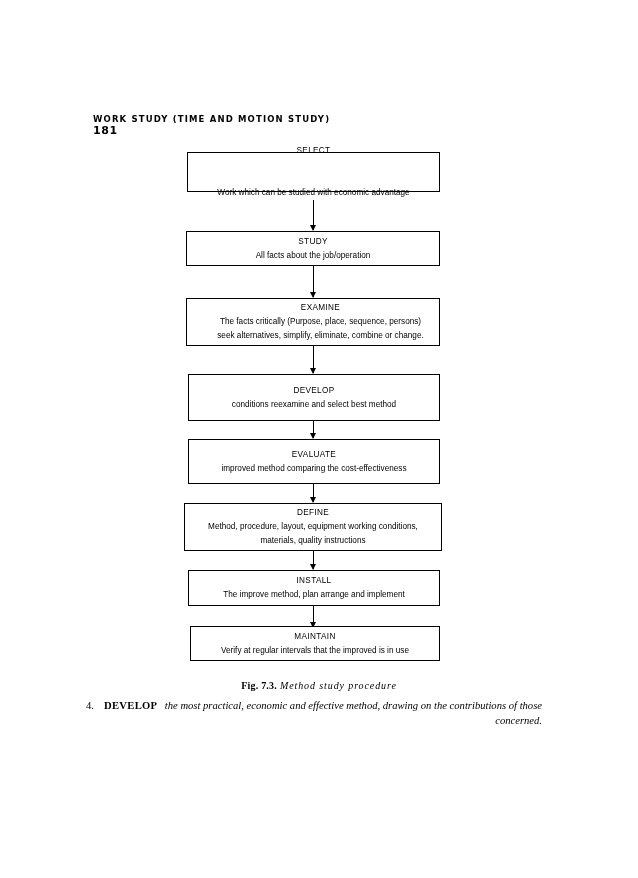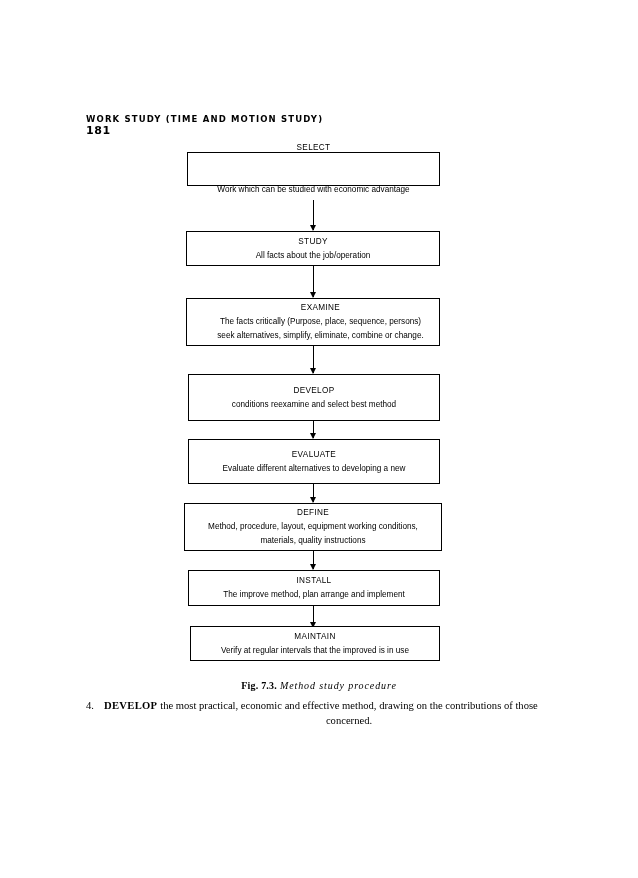--- a/index.html
+++ b/index.html
@@ -32,20 +32,21 @@
     font-size: 8.5px;
     font-weight: bold;
     letter-spacing: 1.15px;
     white-space: nowrap;
   }
   .running-head-page {
     font-family: "DejaVu Sans", sans-serif;
     font-size: 11px;
     font-weight: bold;
     letter-spacing: 0.6px;
+    margin-left: 7px;
   }
 
   
   .flowchart {
     position: absolute;
     left: 0;
     top: 0;
     width: 638px;
     height: 878px;
   }
@@ -128,34 +129,35 @@
   }
   .ni-term {
     position: absolute;
     left: 18px;
     top: 0;
     font-weight: bold;
     letter-spacing: 0.3px;
   }
   .ni-body {
     margin-left: 70px;
-    text-align: center;
+    text-align: right;
+    font-style: italic;
   }
 </style>
 </head>
 <body>
 
 <div class="running-head">
   <span class="running-head-title">WORK STUDY (TIME AND MOTION STUDY)</span>
   <span class="running-head-page">181</span>
 </div>
 
 <div class="flowchart">
 
-  <div class="fc-box" style="left:187px; top:152px; width:253px; height:34px;gap:28px;">
+  <div class="fc-box" style="left:187px; top:152px; width:253px; height:40px;gap:28px;">
     <div class="fc-title">SELECT</div>
     <div class="fc-line">Work which can be studied with economic advantage</div>
   </div>
   <div class="fc-arrow" style="left:313px; top:200px; height:30px;"></div>
 
   <div class="fc-box" style="left:186px; top:231px; width:254px; height:35px;">
     <div class="fc-title">STUDY</div>
     <div class="fc-line">All facts about the job/operation</div>
   </div>
   <div class="fc-arrow" style="left:313px; top:266px; height:31px;"></div>
@@ -168,21 +170,21 @@
   <div class="fc-arrow" style="left:313px; top:346px; height:27px;"></div>
 
   <div class="fc-box" style="left:188px; top:374px; width:252px; height:47px;">
     <div class="fc-title">DEVELOP</div>
     <div class="fc-line">conditions reexamine and select best method</div>
   </div>
   <div class="fc-arrow" style="left:313px; top:421px; height:17px;"></div>
 
   <div class="fc-box" style="left:188px; top:439px; width:252px; height:45px;">
     <div class="fc-title">EVALUATE</div>
-    <div class="fc-line">Evaluate different alternatives to developing a new</div>
+    <div class="fc-line">improved method comparing the cost-effectiveness</div>
   </div>
   <div class="fc-arrow" style="left:313px; top:484px; height:18px;"></div>
 
   <div class="fc-box" style="left:184px; top:503px; width:258px; height:48px;">
     <div class="fc-title">DEFINE</div>
     <div class="fc-line">Method, procedure, layout, equipment working conditions,</div>
     <div class="fc-line">materials, quality instructions</div>
   </div>
   <div class="fc-arrow" style="left:313px; top:551px; height:18px;"></div>
 

